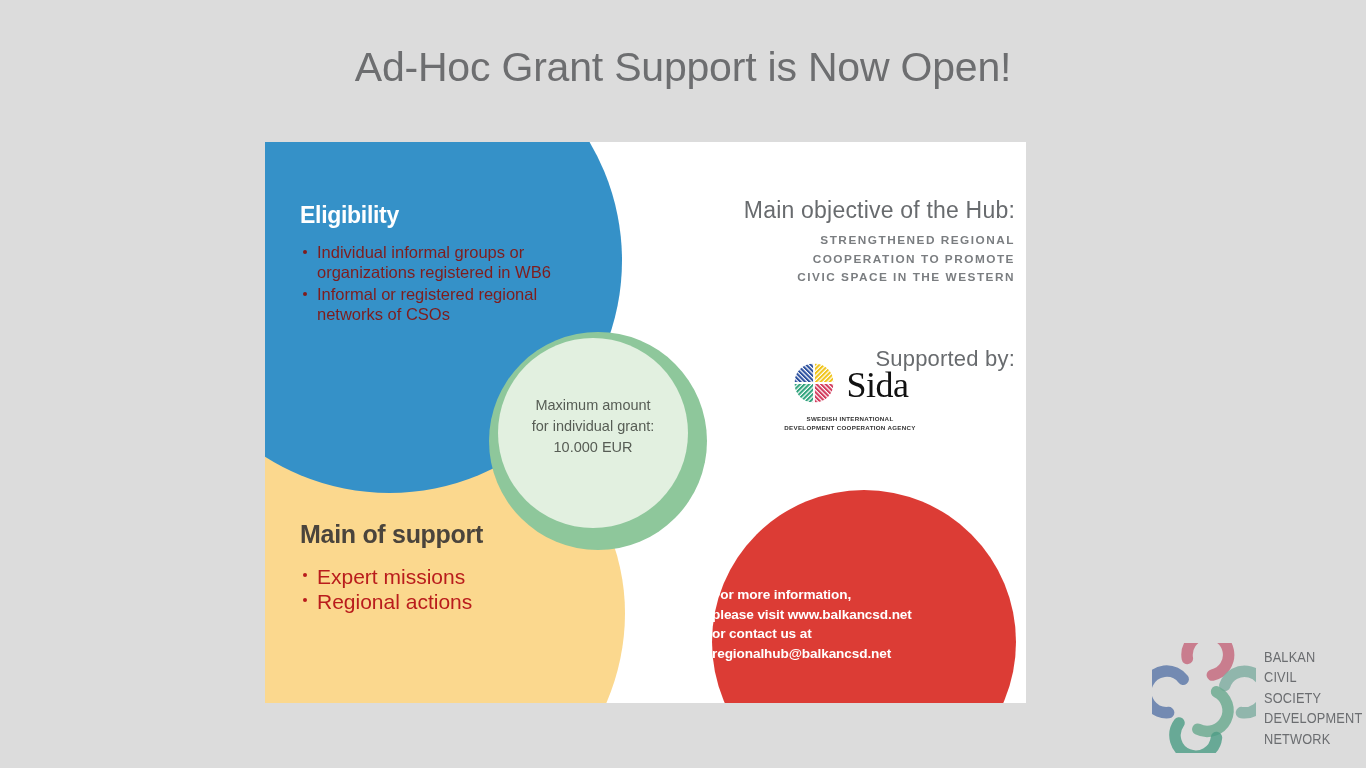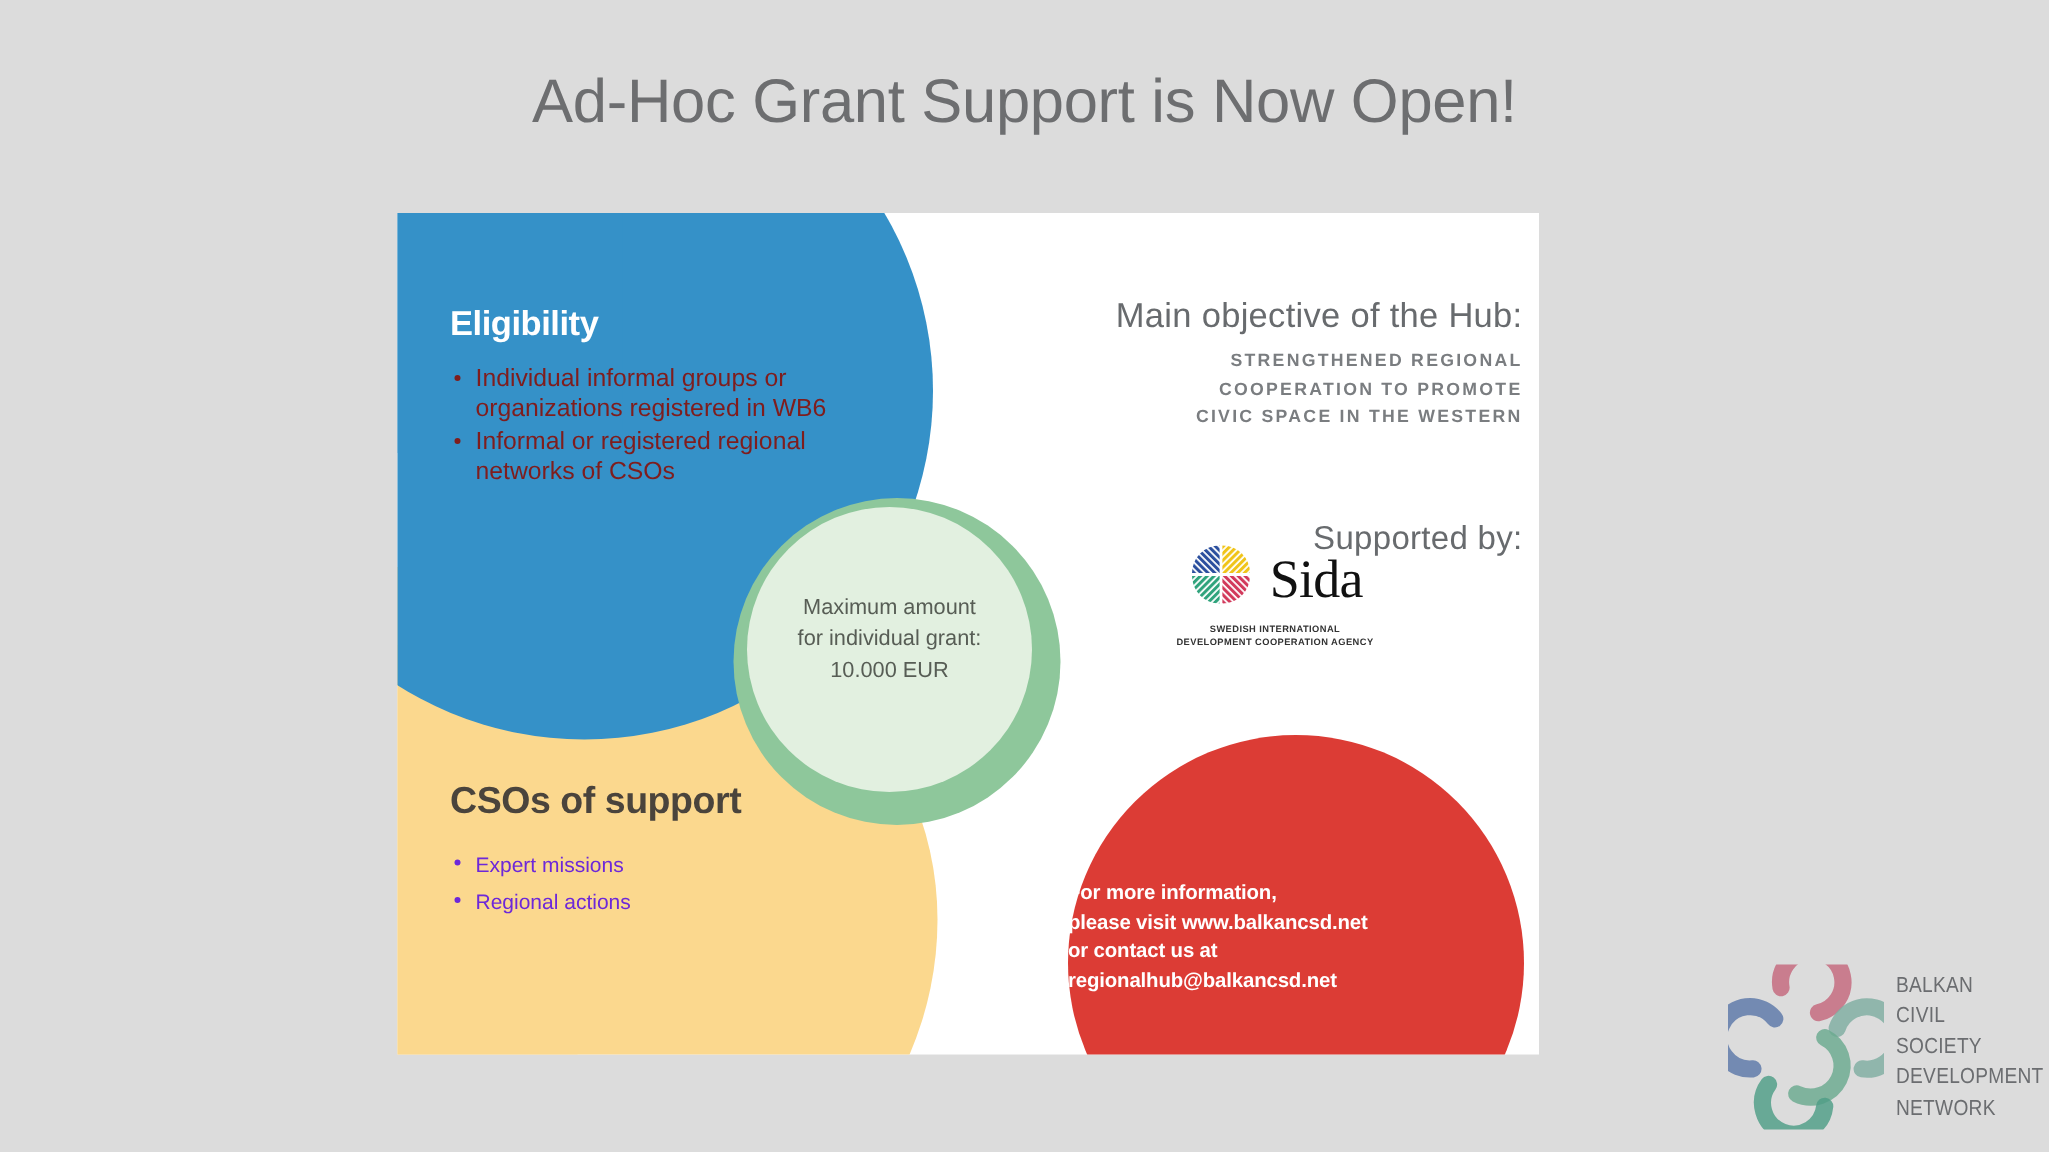--- a/index.html
+++ b/index.html
@@ -154,22 +154,22 @@
     width: 290px;
   }
   .support-title {
     font-size: 25px;
     font-weight: bold;
     color: #4a443c;
     margin: 0 0 16px 0;
     letter-spacing: -0.3px;
   }
   .support-block .bullet-list li {
-    color: #6d28d9;
-    font-size: 14px;
+    color: #b91c1c;
+    font-size: 21px;
     line-height: 23px;
   }
 
   
   .green-text {
     position: absolute;
     left: 233px;
     top: 253px;
     width: 190px;
     text-align: center;
@@ -299,21 +299,21 @@
 
   <div class="eligibility-block">
     <h2 class="eligibility-title">Eligibility</h2>
     <ul class="bullet-list">
       <li>Individual informal groups or organizations registered in WB6</li>
       <li>Informal or registered regional networks of CSOs</li>
     </ul>
   </div>
 
   <div class="support-block">
-    <h2 class="support-title">CSOs of support</h2>
+    <h2 class="support-title">Main of support</h2>
     <ul class="bullet-list">
       <li>Expert missions</li>
       <li>Regional actions</li>
     </ul>
   </div>
 
   <div class="green-text">
     <div>Maximum amount</div>
     <div>for individual grant:</div>
     <div>10.000 EUR</div>

